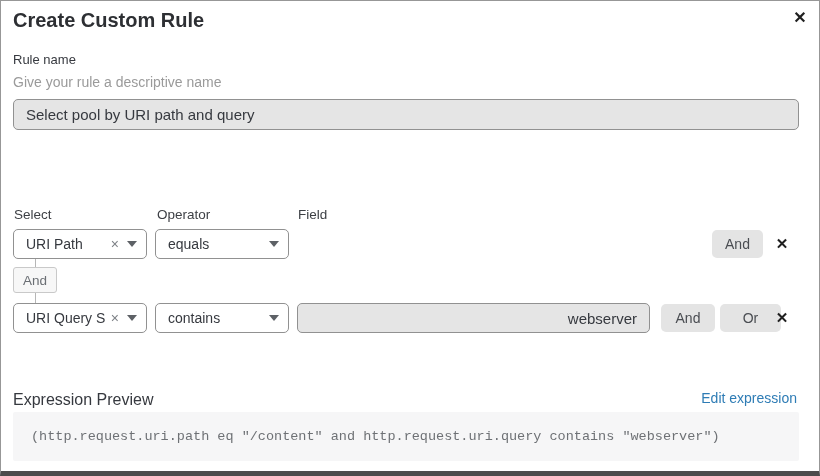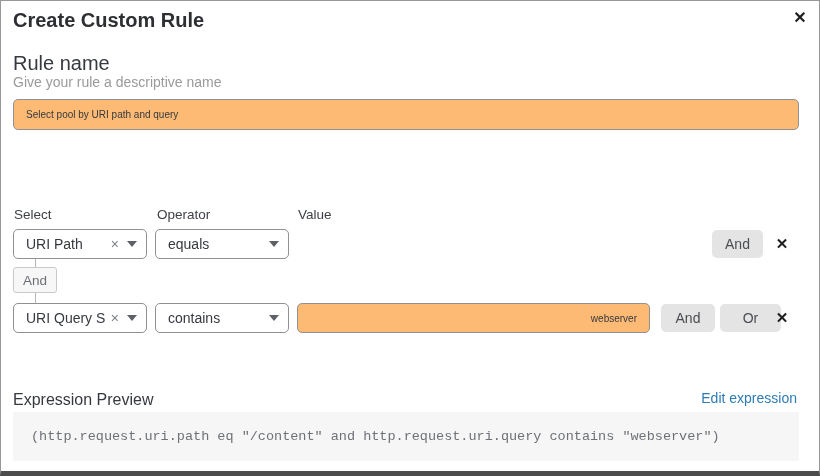--- a/index.html
+++ b/index.html
@@ -22,33 +22,33 @@
   .close-btn {
     position:absolute; right:6px; top:4px;
     width:26px; height:26px;
     background:none; border:none; padding:0;
     font-size:16px; font-weight:700; color:#1f1f1f;
     cursor:pointer; line-height:26px; text-align:center;
   }
 
   .field-label {
     position:absolute; left:12px;
-    font-size:20px; color:#36393f;
+    font-size:13px; color:#36393f;
   }
   .lbl-rule-name { top:51px; }
   .hint {
     position:absolute; left:12px; top:73px;
     font-size:14px; color:#9a9a9a;
   }
   .text-input {
     box-sizing:border-box; height:31px;
     border:1px solid #919191; border-radius:5px;
-    padding:0 12px; font-size:10px; color:#36393f;
+    padding:0 12px; font-size:15px; color:#36393f;
     font-family:"Liberation Sans", sans-serif;
-    background:#fdba74; outline:none;
+    background:#e5e5e5; outline:none;
   }
   .name-input { position:absolute; left:12px; top:98px; width:786px; }
 
   .match-heading {
     position:absolute; left:12px; top:173px;
     font-size:15px; font-weight:700; color:#303237;
   }
   .col-label {
     position:absolute; top:206px;
     font-size:13.5px; color:#3c3f44;
@@ -150,21 +150,21 @@
   <div class="dialog-title">Create Custom Rule</div>
   <button class="close-btn">✕</button>
 
   <div class="field-label lbl-rule-name">Rule name</div>
   <div class="hint">Give your rule a descriptive name</div>
   <input class="text-input name-input" type="text" value="Select pool by URI path and query" style="">
 
 
   <div class="col-label col-field">Select</div>
   <div class="col-label col-operator">Operator</div>
-  <div class="col-label col-value">Value</div>
+  <div class="col-label col-value">Field</div>
 
   <div class="cond-row row-1">
     <div class="select sel-field">
       <span class="sel-lbl">URI Path</span>
       <span class="clear-x">×</span>
       <span class="caret"></span>
     </div>
     <div class="select sel-operator">
       <span class="sel-lbl">equals</span>
       <span class="caret"></span>

